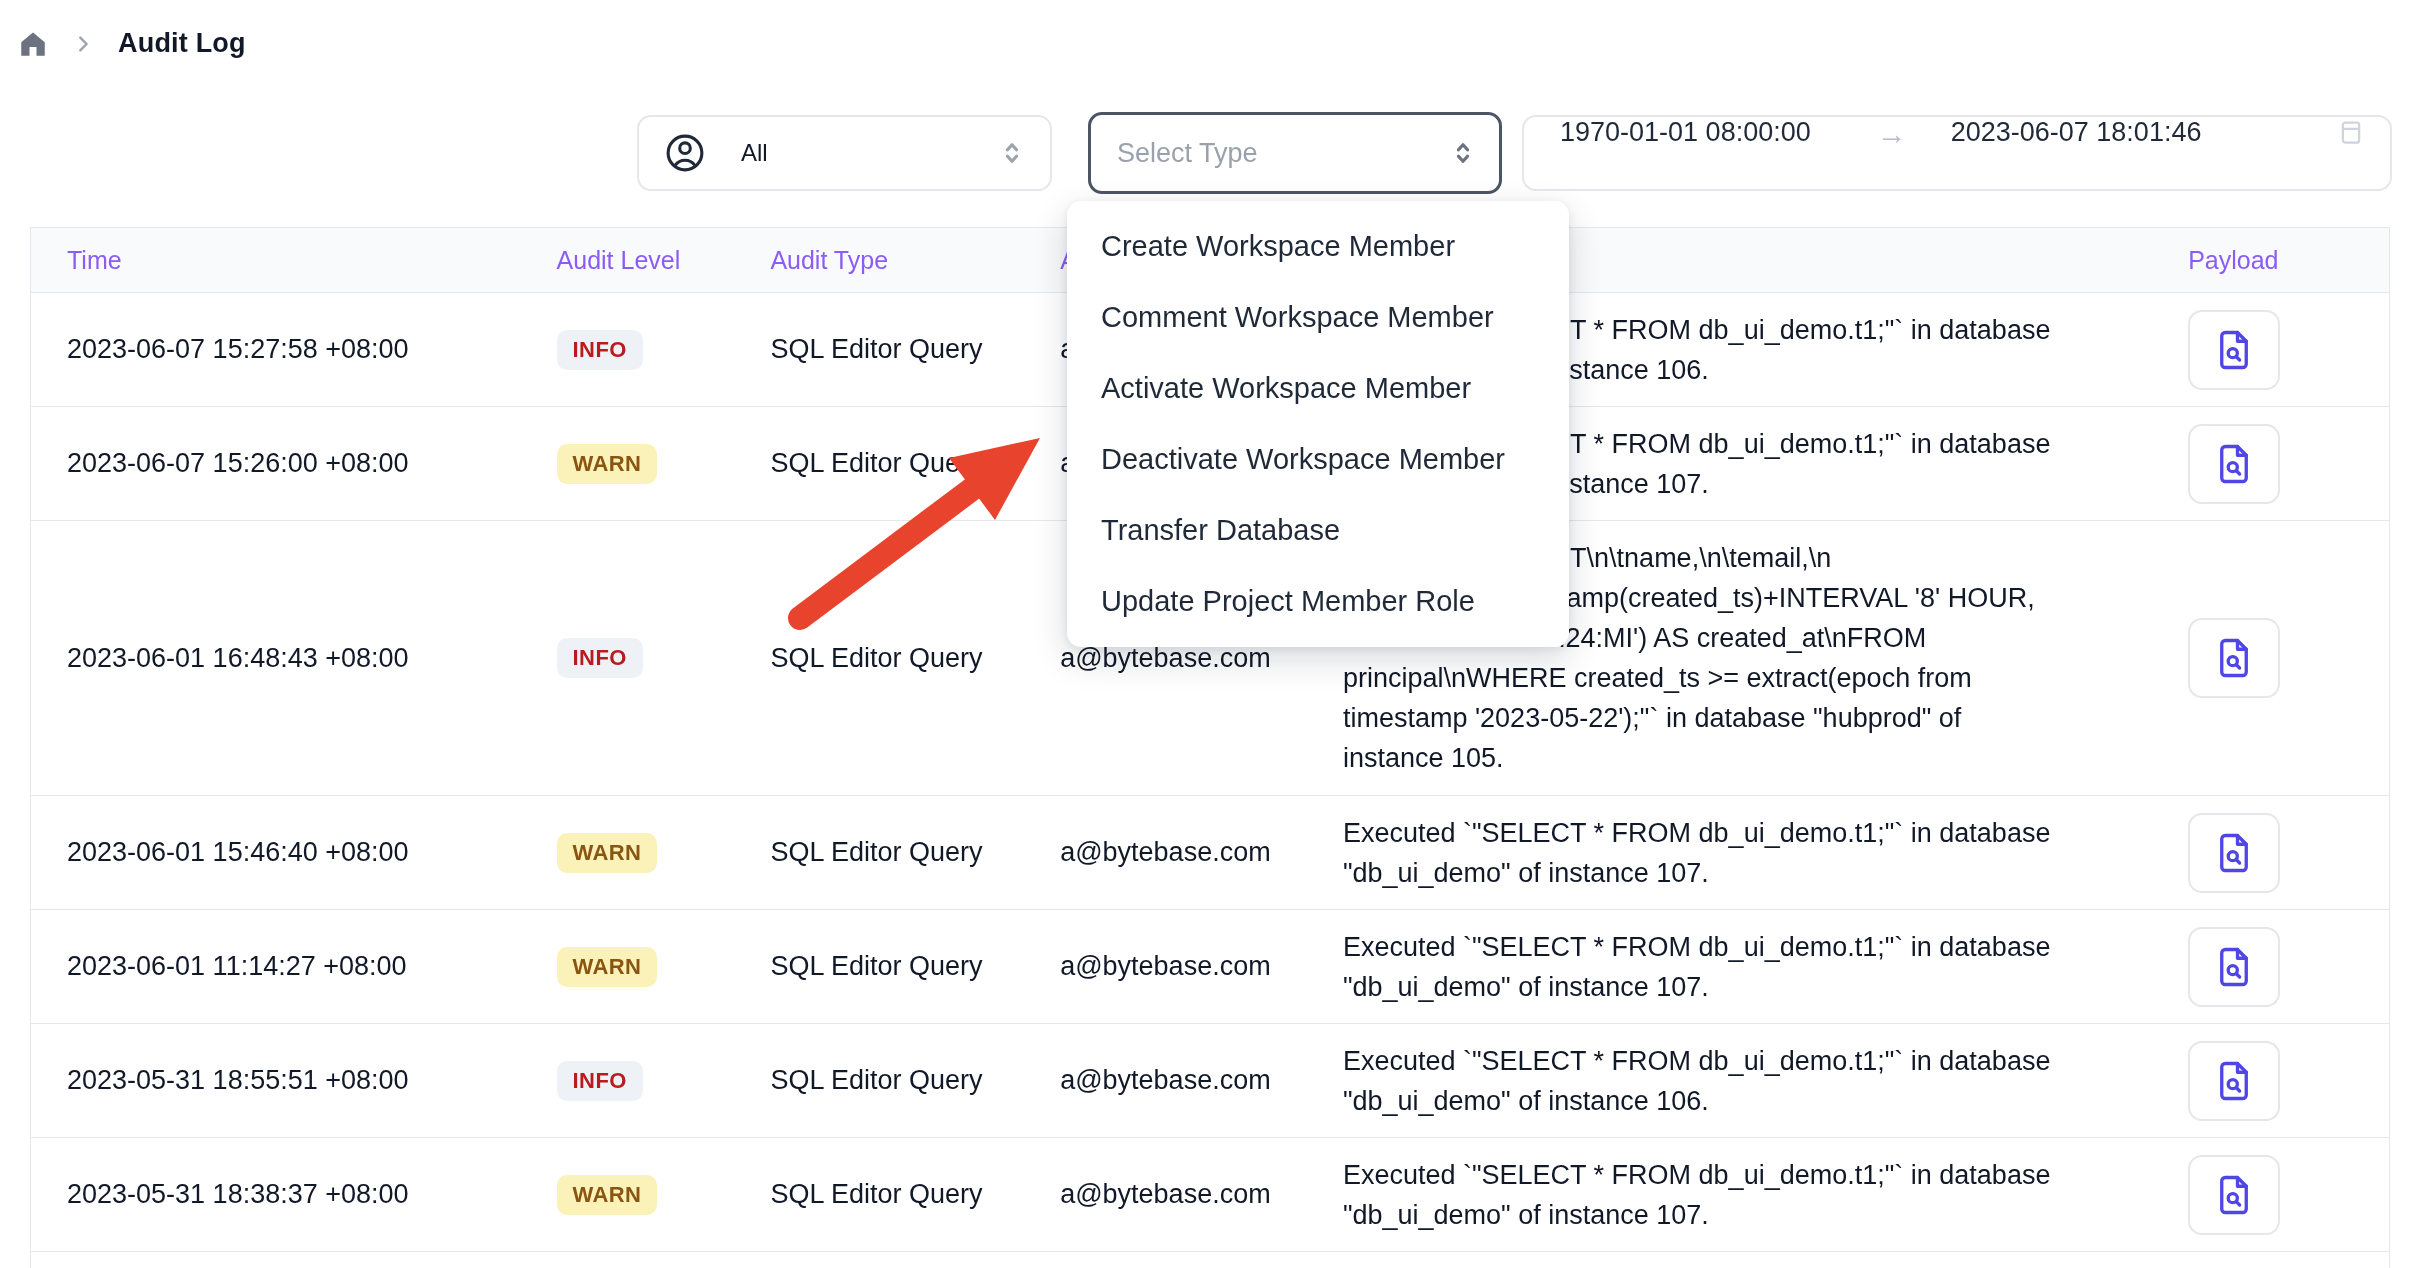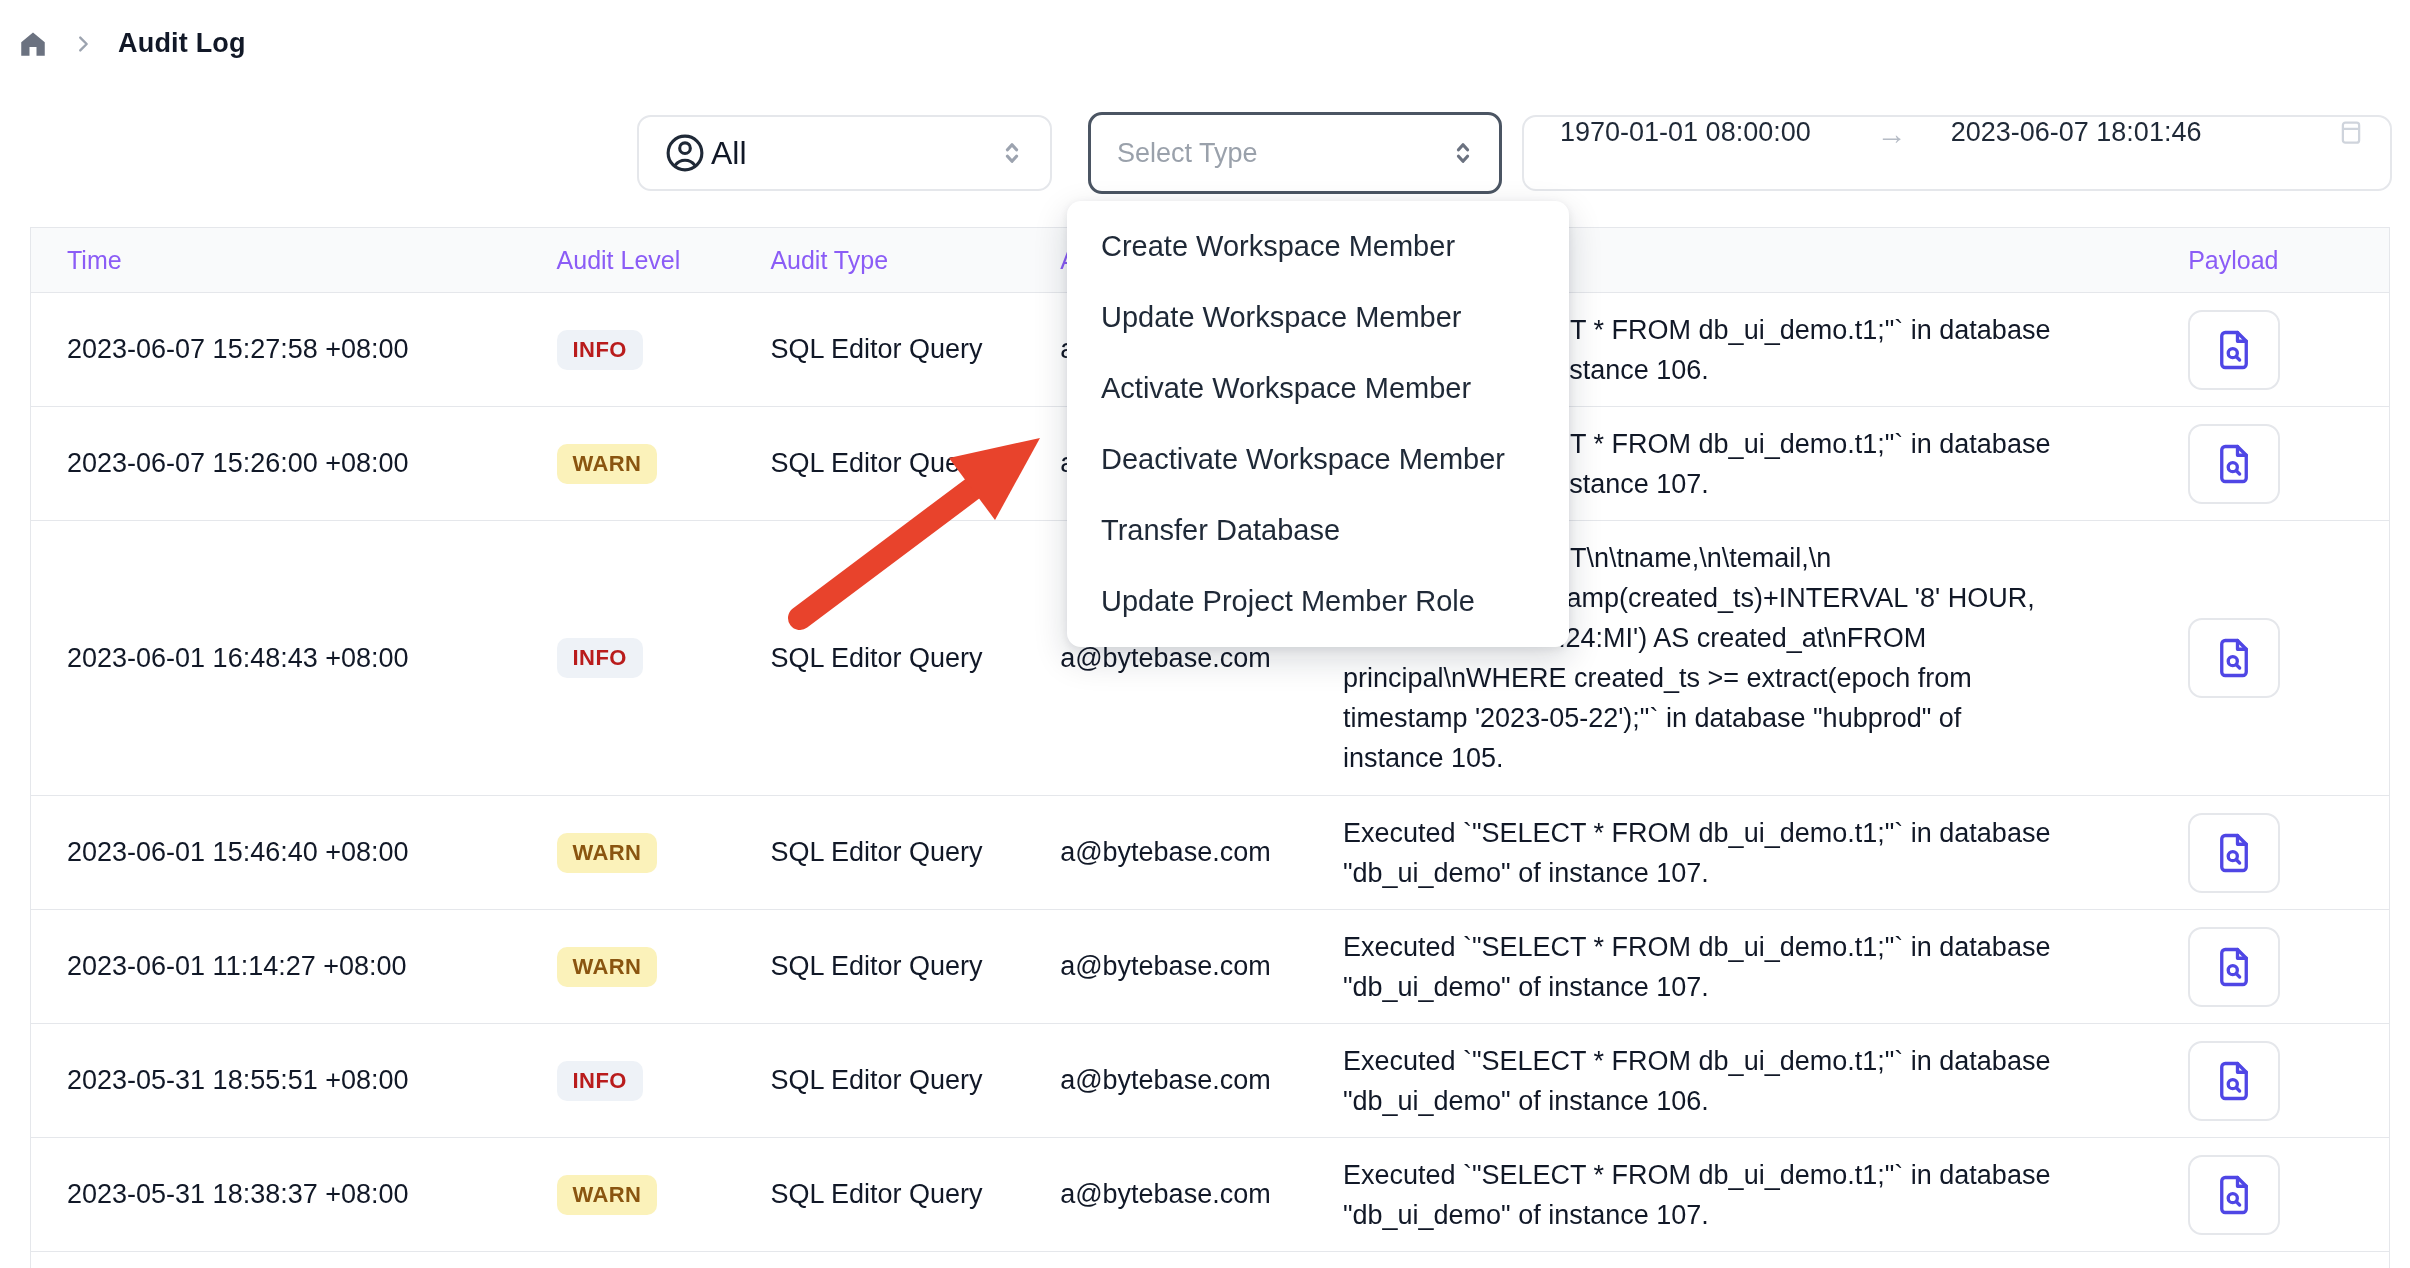--- a/index.html
+++ b/index.html
@@ -7,21 +7,21 @@
               font-family:"Liberation Sans", sans-serif; color:#111827; }
   .abs { position:absolute; }
 
   
   .breadcrumb { left:18px; top:28px; display:flex; align-items:center; gap:24px; }
   .crumb-title { font-size:27px; font-weight:700; color:#111827; letter-spacing:.2px; }
 
   
   .select-box { display:flex; align-items:center; background:#fff; border-radius:14px; }
   .actor-select { left:637px; top:115px; width:415px; height:76px; border:2px solid #e5e7eb; padding:0 22px 0 24px; }
-  .actor-select .label { font-size:32px; color:#111827; margin-left:4px; }
+  .actor-select .label { font-size:24px; color:#111827; margin-left:34px; }
   .type-select { left:1068px; top:112px; width:414px; height:82px; border:3px solid #4b5563; padding:0 20px 0 26px;margin-left:20px; }
   .type-select .placeholder { font-size:27px; color:#9aa1ab; }
   .spacer { flex:1; }
   .date-range { left:1522px; top:115px; width:870px; height:76px; border:2px solid #e5e7eb;
                 border-radius:14px; display:flex; align-items:flex-start; padding:0 24px 0 36px; }
   .date-range .dt { font-size:27px; color:#1f2937; }
   .date-range .sep { font-size:30px; color:#b6bcc6; margin:0 44px 0 66px; }
   .date-range .cal { margin-left:auto; }
 
   
@@ -272,21 +272,21 @@
           </svg>
       </button>
     </div>
   </div>
 
   <div class="trow row-stub"></div>
 </div>
 
 <div class="abs menu">
   <div class="menu-item">Create Workspace Member</div>
-  <div class="menu-item">Update Workspace Member</div>
+  <div class="menu-item">Comment Workspace Member</div>
   <div class="menu-item">Activate Workspace Member</div>
   <div class="menu-item">Deactivate Workspace Member</div>
   <div class="menu-item">Transfer Database</div>
   <div class="menu-item">Update Project Member Role</div>
 </div>
 
 <svg class="abs arrow-layer" viewBox="0 0 2410 1268">
   <line x1="800" y1="618" x2="972" y2="489" stroke="#e8432c" stroke-width="24" stroke-linecap="round"></line>
   <polygon points="1040,438 995,520 949,458" fill="#e8432c"></polygon>
 </svg>

